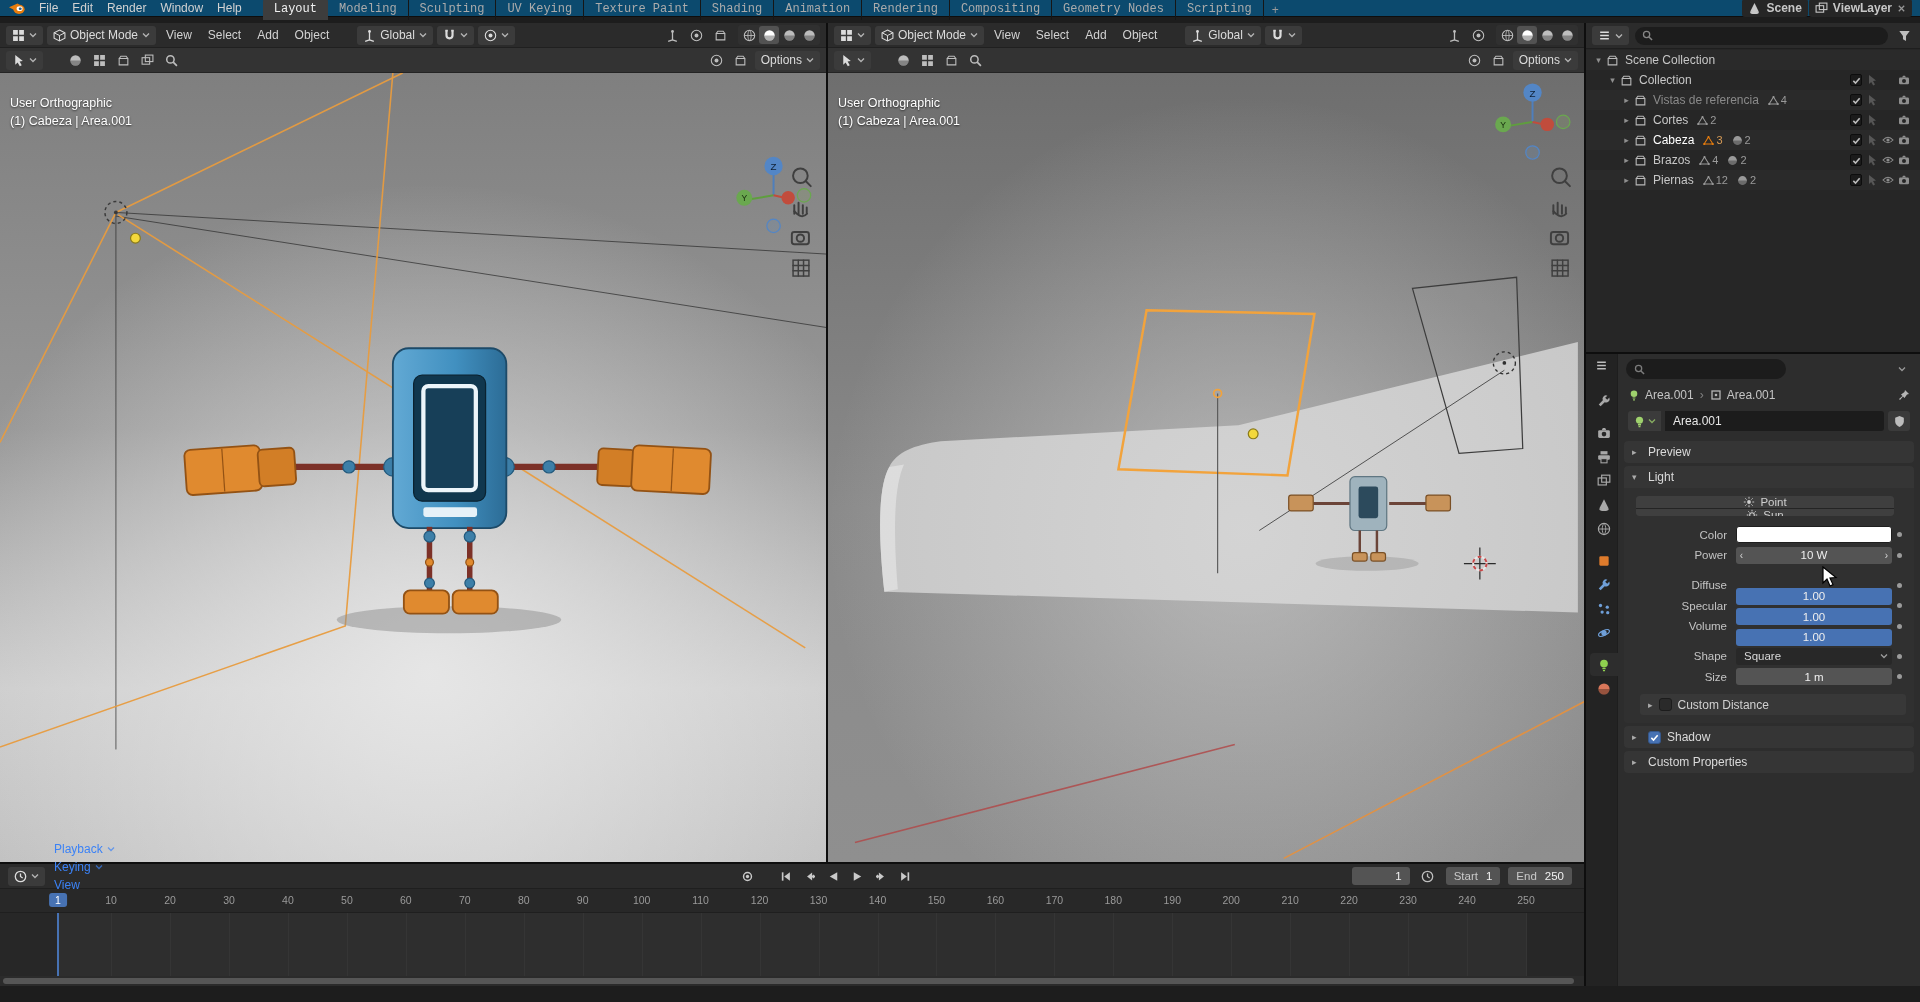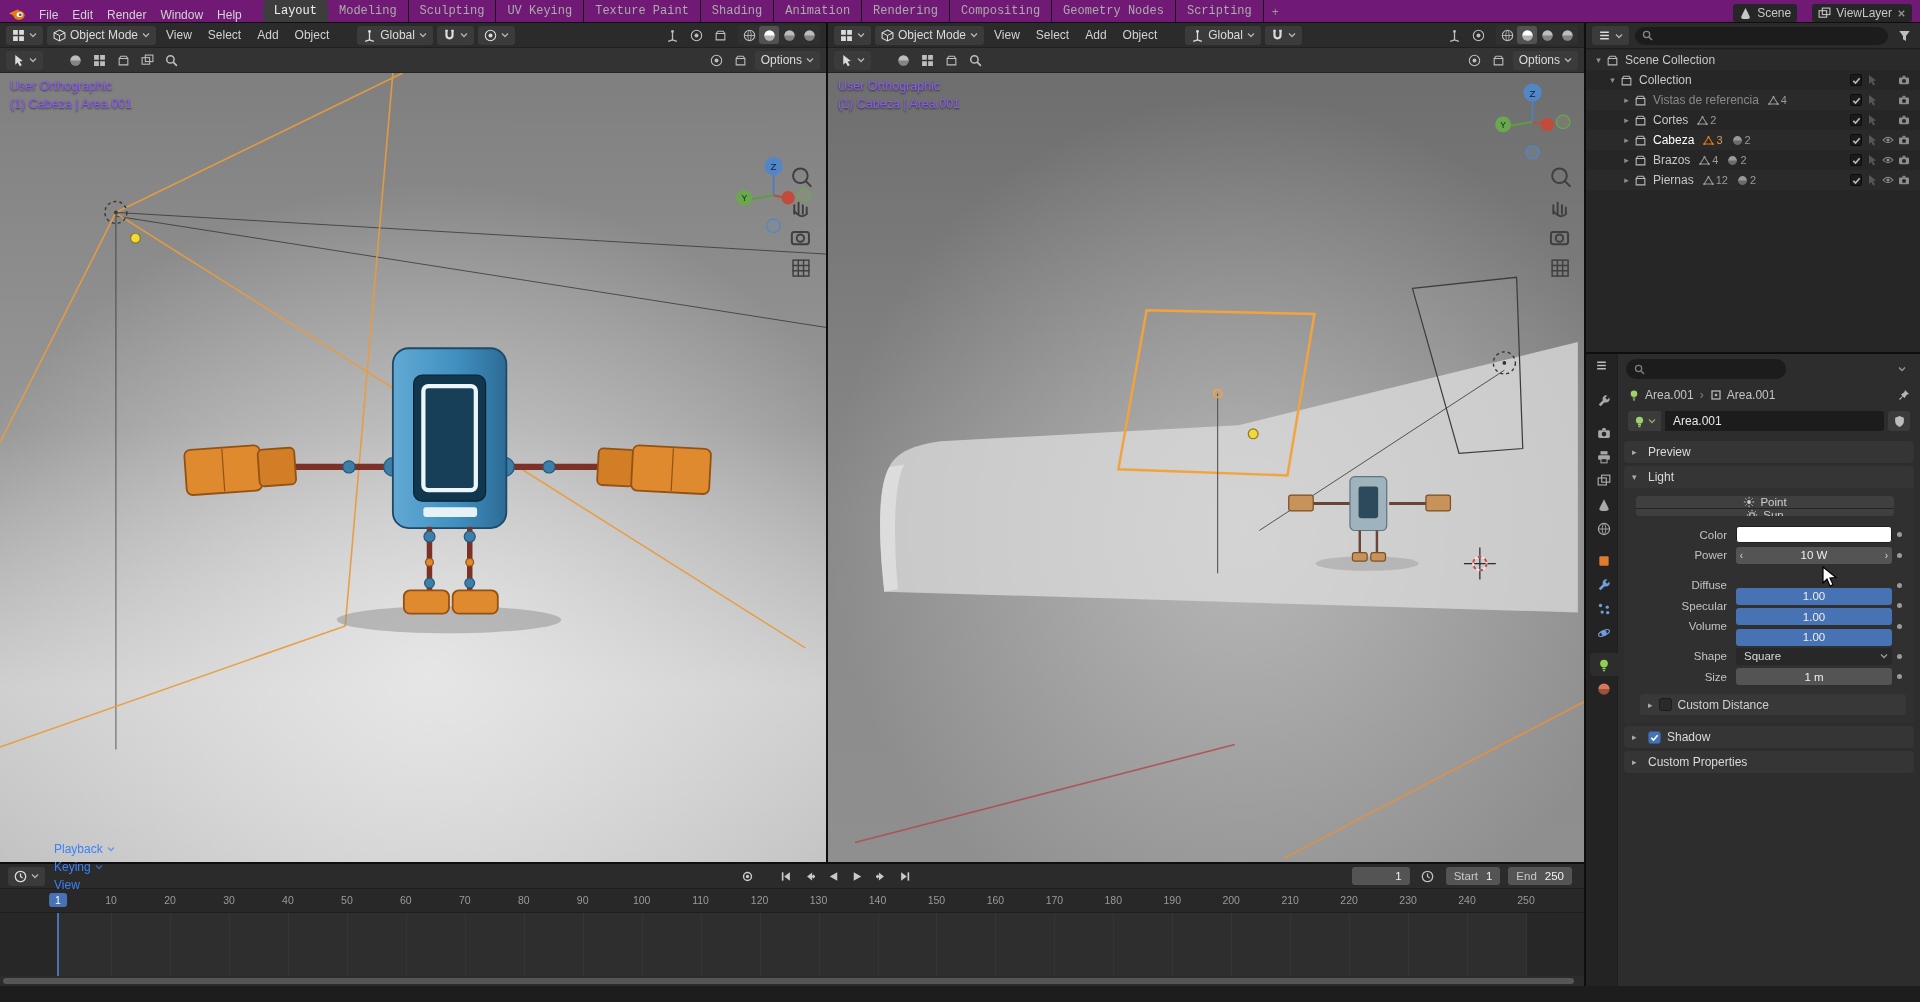--- a/index.html
+++ b/index.html
@@ -8,28 +8,28 @@
   }
   *{box-sizing:border-box; margin:0; padding:0;}
   html,body{background:#000; width:1920px; height:1002px; overflow:hidden;}
   body{font-family:"Liberation Sans", sans-serif; font-size:12px; color:#cfcfcf; -webkit-font-smoothing:antialiased;}
   #app{position:relative; width:1920px; height:1002px; background:#1d1d1d; outline:1px solid #000; overflow:hidden;}
   .ic{width:13px; height:13px; flex:none;}
   .chev{width:8px !important; height:8px !important; opacity:.75;}
   svg{display:block;}
 
   
-  #topbar{height:23px; background:#701a75; border-bottom:1px solid #0e0e0e; display:flex; align-items:flex-end; padding:0 8px; gap:2px;}
+  #topbar{height:17px; background:#0c4a6e; border-bottom:1px solid #0e0e0e; display:flex; align-items:center; padding:0 8px; gap:2px;}
   #blender-logo{width:18px; height:16px; margin-right:4px;}
   .menu-item{padding:2px 7px; border-radius:3px; color:#d2d2d2; cursor:default;}
   #ws-tabs{display:flex; align-items:flex-end; margin-left:12px; height:23px;}
   .ws-tab{padding:4px 11px 4px; font-size:12px; color:#ababab; border-right:1px solid #161616; cursor:default;font-family:Liberation Mono, monospace;}
   .ws-tab.active{background:#3d3d3d; color:#f0f0f0; border-radius:4px 4px 0 0; border-right:none;}
   .ws-add{padding:3px 8px; color:#9a9a9a;}
-  #tb-right{margin-left:auto; display:flex; align-items:center; gap:15px; color:#c7c7c7;}
+  #tb-right{margin-left:auto; display:flex; align-items:center; gap:1px; color:#c7c7c7;font-weight:bold;}
   .tb-chip{display:flex; align-items:center; gap:5px; padding:2px 6px; background:#262626; border-radius:3px; height:18px;}
   .tb-chip .x{width:9px; height:9px; opacity:.7;}
 
   
   #main{position:absolute; top:23px; left:0; right:0; bottom:16px; display:flex;}
   #left-col{width:1586px; display:flex; flex-direction:column; border-right:2px solid #0e0e0e;}
   #viewports{height:841px; display:flex; border-bottom:2px solid #0e0e0e;}
   .viewport{position:relative; display:flex; flex-direction:column; min-width:0;}
   #vp-left{width:828px; border-right:2px solid #0e0e0e;}
   #vp-right{flex:1;}
@@ -38,21 +38,21 @@
   .vp-tool{height:25px; background:var(--tool); border-bottom:1px solid #242424; display:flex; align-items:center; gap:4px; padding:0 6px;}
   .chip{display:inline-flex; align-items:center; gap:4px; background:#3b3b3b; border-radius:3px; padding:0 6px; height:19px; color:#dcdcdc;}
   .hmenu{padding:2px 6px; color:#d2d2d2;}
   .hspacer{flex:1;}
   .spacer-sm{width:14px;}
   .hic{width:20px; height:18px; display:inline-flex; align-items:center; justify-content:center; color:#bdbdbd; border-radius:3px;}
   .hic.active{background:#525252; color:#fff;}
   .shading-group{display:inline-flex; background:#303030; border-radius:3px; margin-left:4px; padding:1px;}
   .vp-canvas{flex:1; position:relative; overflow:hidden;}
   .vp-canvas svg.scene{position:absolute; inset:0; width:100%; height:100%;}
-  .vp-overlay{position:absolute; left:10px; top:4px; color:#8b5cf6; text-shadow:0 1px 2px rgba(0,0,0,.65); font-size:12.5px; line-height:18px; pointer-events:none;}
+  .vp-overlay{position:absolute; left:10px; top:21px; color:#ffffff; text-shadow:0 1px 2px rgba(0,0,0,.65); font-size:12.5px; line-height:18px; pointer-events:none;}
 
   
   #timeline{flex:1; display:flex; flex-direction:column; background:#2b2b2b;}
   .tl-header{height:25px; position:relative; display:flex; align-items:center; gap:2px; padding:0 8px; border-bottom:1px solid #1f1f1f;}
   .tl-menu{display:flex; align-items:center; gap:4px; padding:2px 7px; color:#3b82f6;}
   #tl-transport{position:absolute; left:736px; top:0; height:25px; display:flex; align-items:center; gap:2px;}
   .pb{width:22px; height:18px; display:flex; align-items:center; justify-content:center; color:#c9c9c9; border-radius:3px;}
   .pb svg{width:11px; height:11px;}
   .pb.autokey{margin-right:14px;}
   #tl-fields{margin-left:auto; display:flex; align-items:center; gap:8px; padding-right:4px;}

